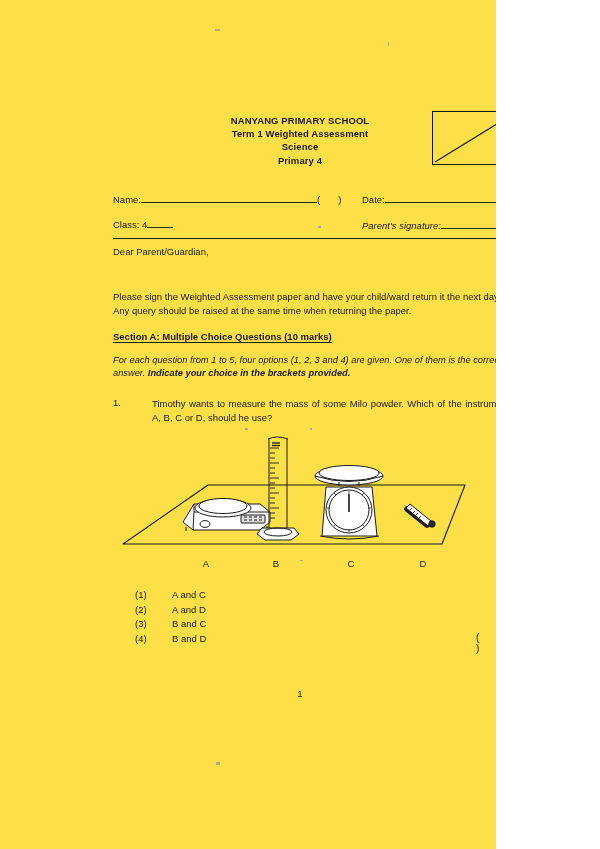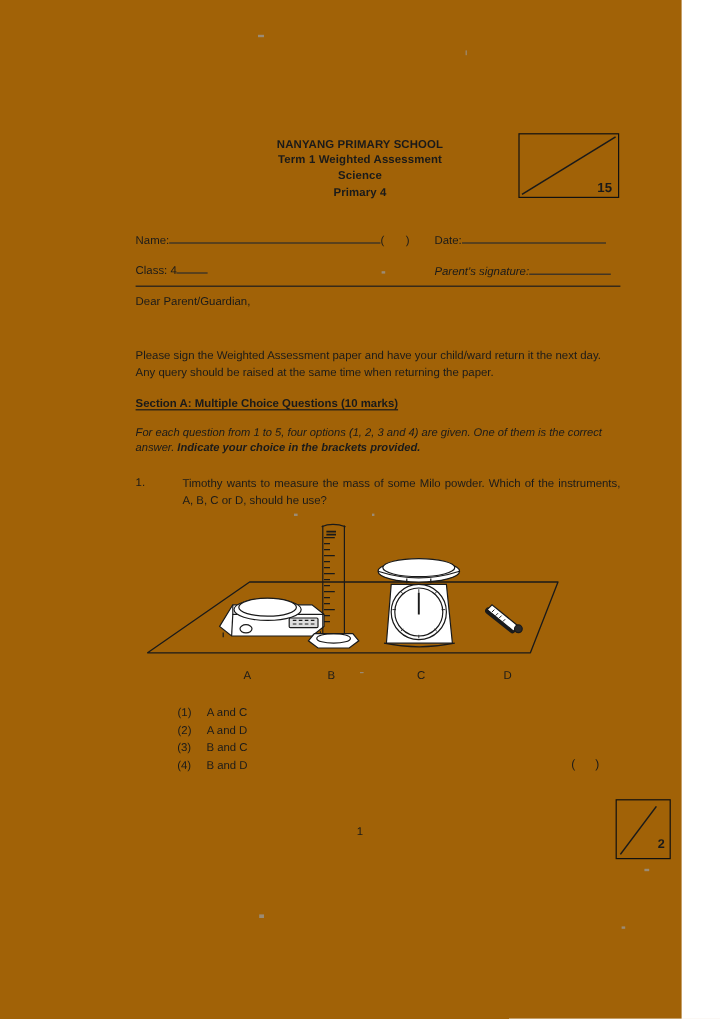--- a/index.html
+++ b/index.html
@@ -6,23 +6,23 @@
     margin: 0;
     padding: 0;
     background: #ffffff;
   }
   body {
     font-family: "Liberation Sans", sans-serif;
     color: #1a1a1a;
   }
   #page {
     position: relative;
-    width: 568px;
+    width: 496px;
     height: 849px;
-    background: #a16207;
+    background: #fde047;
     overflow: hidden;
   }
 
   
   .speck {
     position: absolute;
     background: #9a9a9a;
     opacity: .75;
   }
 
@@ -146,21 +146,21 @@
   }
 
   
   .opts {
     position: absolute;
     left: 135px;
     top: 588px;
     font-size: 9.5px;
     line-height: 14.6px;
   }
-  .opts .row { white-space: nowrap; text-align: center; }
+  .opts .row { white-space: nowrap; }
   .opts .on { display: inline-block; width: 37px; }
 
   .ansbr {
     position: absolute;
     left: 476px;
     top: 632px;
     font-size: 10px;
     letter-spacing: 7px;
   }
 

